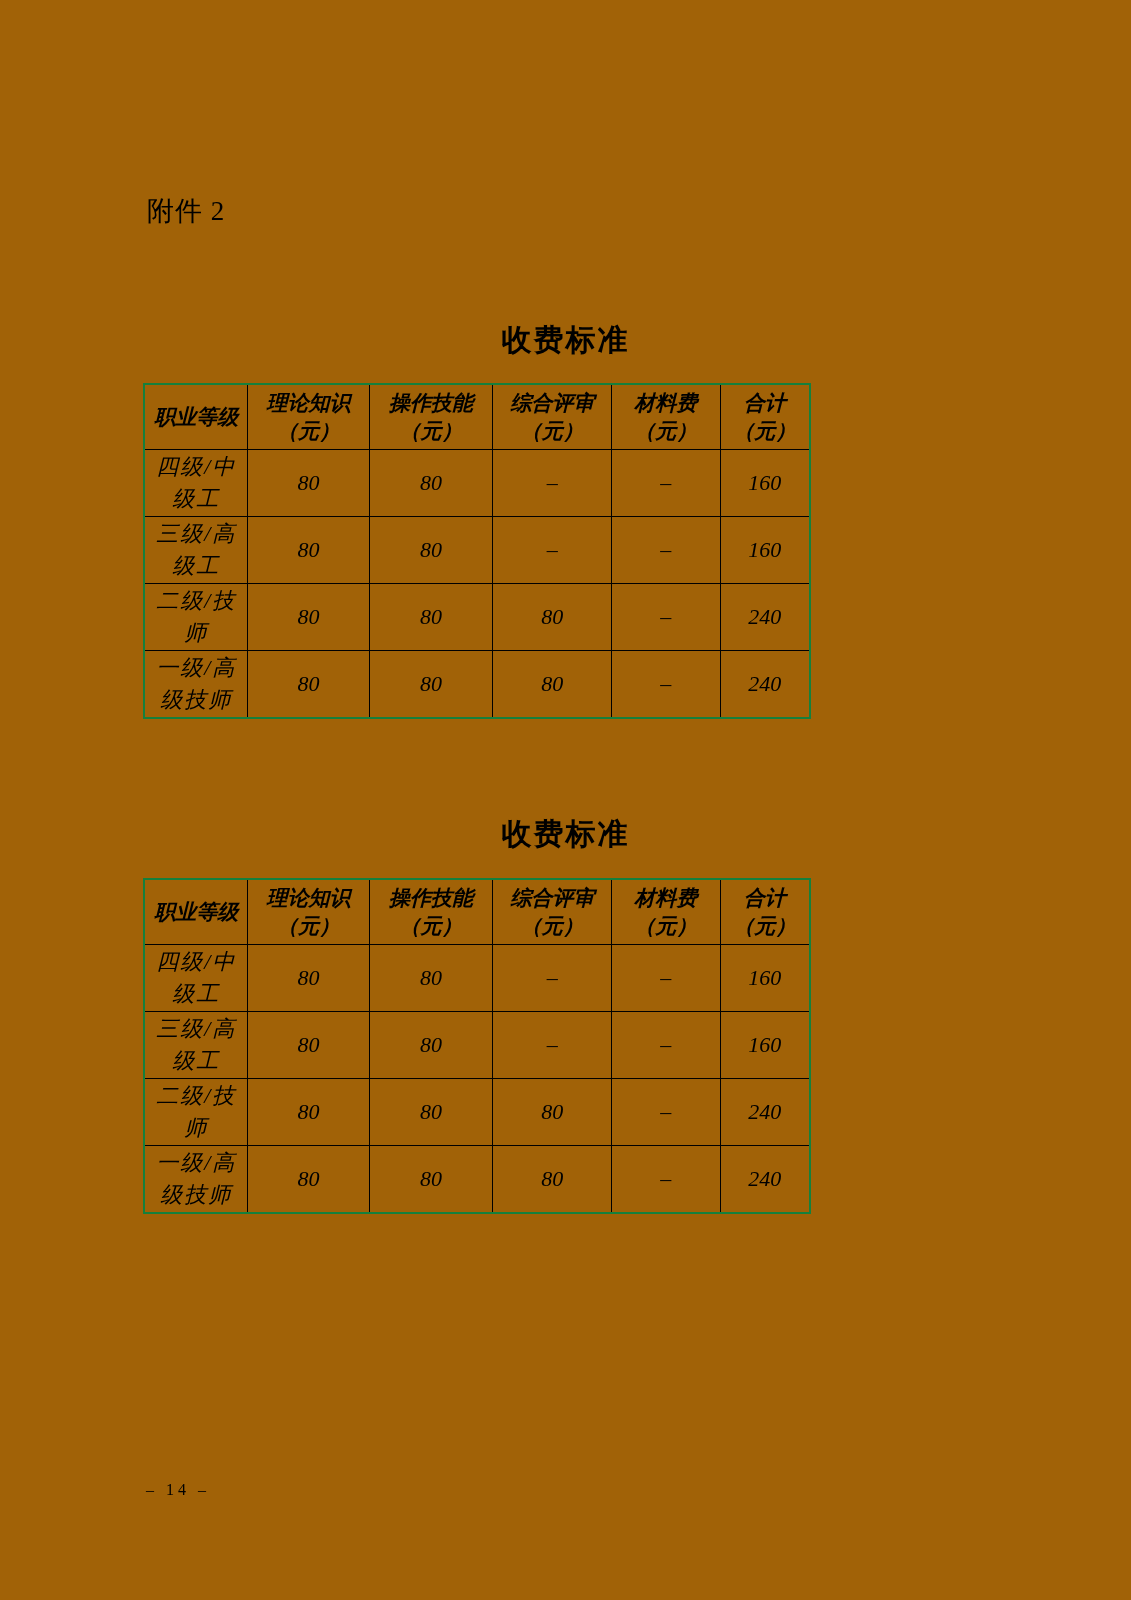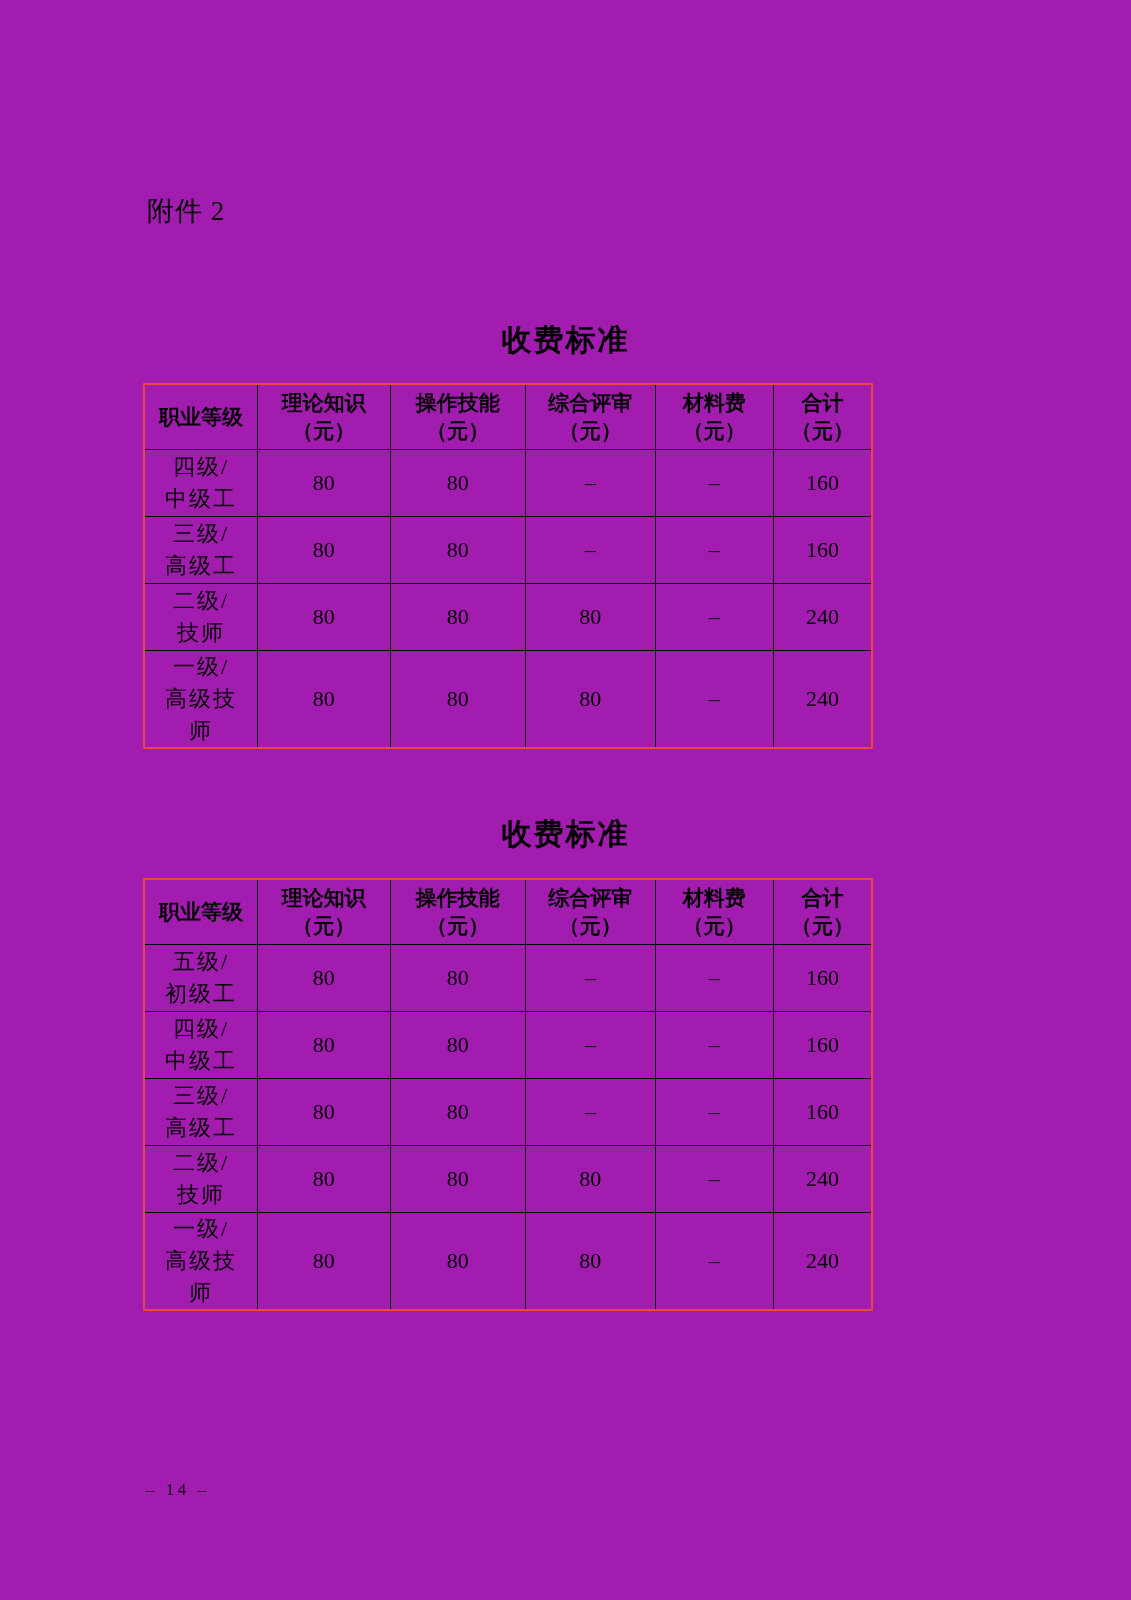--- a/index.html
+++ b/index.html
@@ -1,21 +1,21 @@
 <!DOCTYPE html>
 <html><head>
 <meta charset="utf-8">
 <style>
   html, body { margin: 0; padding: 0; background: #e8e8e8; }
   .page {
     position: relative;
     width: 1131px;
     height: 1600px;
     margin: 0 auto;
-    background: #a21caf;
+    background: #a16207;
     color: #000000;
     font-family: "Liberation Serif", "DejaVu Serif", serif;
     overflow: hidden;
   }
   .attachment-label {
     position: absolute;
     left: 147px;
     top: 193px;
     font-size: 27px;
     letter-spacing: 1px;
@@ -32,24 +32,25 @@
     white-space: nowrap;
   }
   .title-1a { top: 258px; }
   .title-1b { top: 320px; }
   .title-2a { top: 748px; }
   .title-2b { top: 814px; }
 
   table.fee-table {
     position: absolute;
     left: 143px;
-    width: 730px;
+    width: 668px;
     border-collapse: collapse;
     table-layout: fixed;
-    border: 2px solid #ef4444;
+    border: 2px solid #15803d;
+    font-style: italic;
   }
   .table-1 { top: 383px; }
   .table-2 { top: 878px; }
 
   .fee-table th, .fee-table td {
     border: 1px solid #000;
     text-align: center;
     vertical-align: middle;
     overflow: hidden;
   }
@@ -63,21 +64,21 @@
   }
   .fee-table td {
     font-size: 22px;
     height: 66px;
     padding: 0 12px;
   }
   .fee-table td.row-label {
     letter-spacing: 2px;
     word-break: break-all;
     line-height: 1.45;
-    padding: 0 18px;
+    padding: 0 6px;
   }
   .page-number {
     position: absolute;
     left: 146px;
     top: 1481px;
     font-size: 16px;
     letter-spacing: 4px;
   }
 </style>
 </head>
@@ -160,28 +161,20 @@
         <th>职业等级</th>
         <th>理论知识（元）</th>
         <th>操作技能（元）</th>
         <th>综合评审（元）</th>
         <th>材料费（元）</th>
         <th>合计（元）</th>
       </tr>
     </thead>
     <tbody>
       <tr>
-        <td class="row-label">五级/初级工</td>
-        <td>80</td>
-        <td>80</td>
-        <td>–</td>
-        <td>–</td>
-        <td>160</td>
-      </tr>
-      <tr>
         <td class="row-label">四级/中级工</td>
         <td>80</td>
         <td>80</td>
         <td>–</td>
         <td>–</td>
         <td>160</td>
       </tr>
       <tr>
         <td class="row-label">三级/高级工</td>
         <td>80</td>

